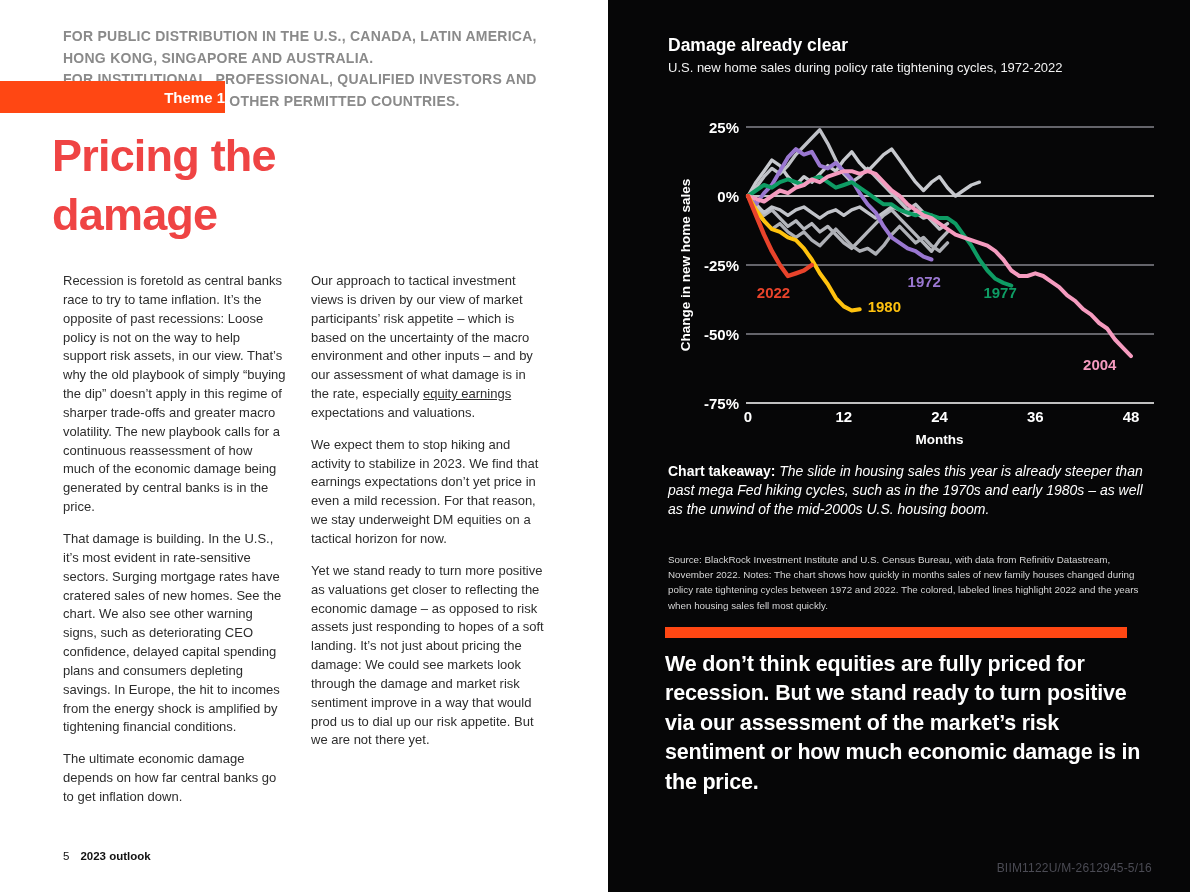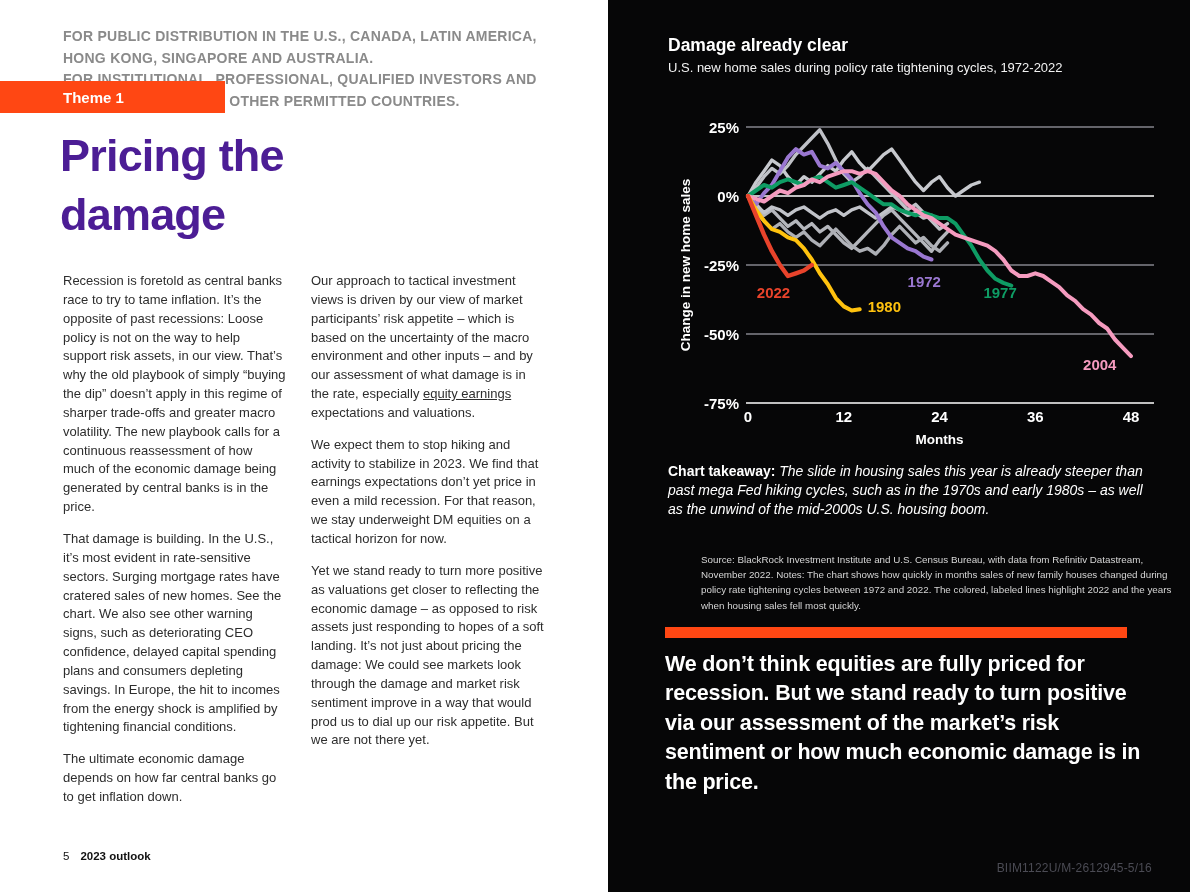--- a/index.html
+++ b/index.html
@@ -14,23 +14,23 @@
     position:absolute; left:63px; top:26px; width:520px;
     font-size:14px; line-height:1.55; letter-spacing:0.25px;
     color:#8a8a8a; font-weight:600;
   }
   .theme-badge {
     position:absolute; left:0; top:81px; width:225px; height:32px;
     display:flex; align-items:center; padding-left:63px;
     color:#ffffff; font-weight:bold; font-size:15px;
   }
   .big-title {
-    position:absolute; left:60px; top:126px; width:345px;
+    position:absolute; left:52px; top:126px; width:345px;
     font-size:45px; line-height:1.32; font-weight:bold; letter-spacing:-0.8px;
-    color:#4c1d95;
+    color:#ef4444;
   }
   .columns { position:absolute; left:63px; top:272px; display:flex; gap:24px;justify-content:flex-end; }
   .col { font-size:13px; line-height:1.45; color:#2d2d2d; }
   .col-1 { width:224px; }
   .col-2 { width:236px; }
   .col p { margin:0 0 13px 0; }
   .body-link { text-decoration:underline; color:#2d2d2d; cursor:pointer; }
   .page-footer {
     position:absolute; left:63px; top:850px; font-size:11.5px; color:#111;
     display:flex; gap:11px; align-items:baseline;
@@ -46,21 +46,21 @@
   .chart-svg text.axis-label { fill:#ffffff; font:600 13.5px "Liberation Sans","DejaVu Sans",sans-serif; }
   .chart-svg text.series-label { font:bold 15px "Liberation Sans","DejaVu Sans",sans-serif; }
   .takeaway {
     position:absolute; left:60px; top:462px; width:484px;
     font-size:14px; line-height:1.37; color:#ffffff;
   }
   .takeaway .tk-label { font-weight:bold; font-style:normal; }
   .takeaway .tk-text { font-style:italic; }
   .source-note {
     position:absolute; left:60px; top:552px; width:478px;
-    font-size:9.8px; line-height:1.55; color:#d6d6d6;margin-left:33px;
+    font-size:9.8px; line-height:1.55; color:#d6d6d6;
   }
   .orange-divider { position:absolute; left:57px; top:627px; width:462px; height:11px; }
   .statement {
     position:absolute; left:57px; top:650px; width:487px;
     font-size:21.5px; line-height:1.37; font-weight:bold; letter-spacing:-0.2px; color:#ffffff;
   }
   .doc-code {
     position:absolute; right:38px; top:861px;
     font-size:12px; color:#4b4b54; letter-spacing:0.2px;
   }
@@ -69,21 +69,21 @@
 <body>
 
 <div class="page">
 
   <div class="left-panel">
     <div class="disclaimer">
       <div>FOR PUBLIC DISTRIBUTION IN THE U.S., CANADA, LATIN AMERICA, HONG KONG, SINGAPORE AND AUSTRALIA.</div>
       <div>FOR INSTITUTIONAL, PROFESSIONAL, QUALIFIED INVESTORS AND QUALIFIED CLIENTS IN OTHER PERMITTED COUNTRIES.</div>
     </div>
 
-    <div class="theme-badge" style="background: rgb(255, 71, 19);">
+    <div class="theme-badge" style="background: rgb(255, 71, 19); justify-content: flex-end;">
       <span>Theme 1</span>
     </div>
 
     <h1 class="big-title">Pricing the damage</h1>
 
     <div class="columns">
       <div class="col col-1">
         <p>Recession is foretold as central banks race to try to tame inflation. It’s the opposite of past recessions: Loose policy is not on the way to help support risk assets, in our view. That’s why the old playbook of simply “buying the dip” doesn’t apply in this regime of sharper trade-offs and greater macro volatility. The new playbook calls for a continuous reassessment of how much of the economic damage being generated by central banks is in the price.</p>
         <p>That damage is building. In the U.S., it’s most evident in rate-sensitive sectors. Surging mortgage rates have cratered sales of new homes. See the chart. We also see other warning signs, such as deteriorating CEO confidence, delayed capital spending plans and consumers depleting savings. In Europe, the hit to incomes from the energy shock is amplified by tightening financial conditions.</p>
         <p>The ultimate economic damage depends on how far central banks go to get inflation down.</p>

